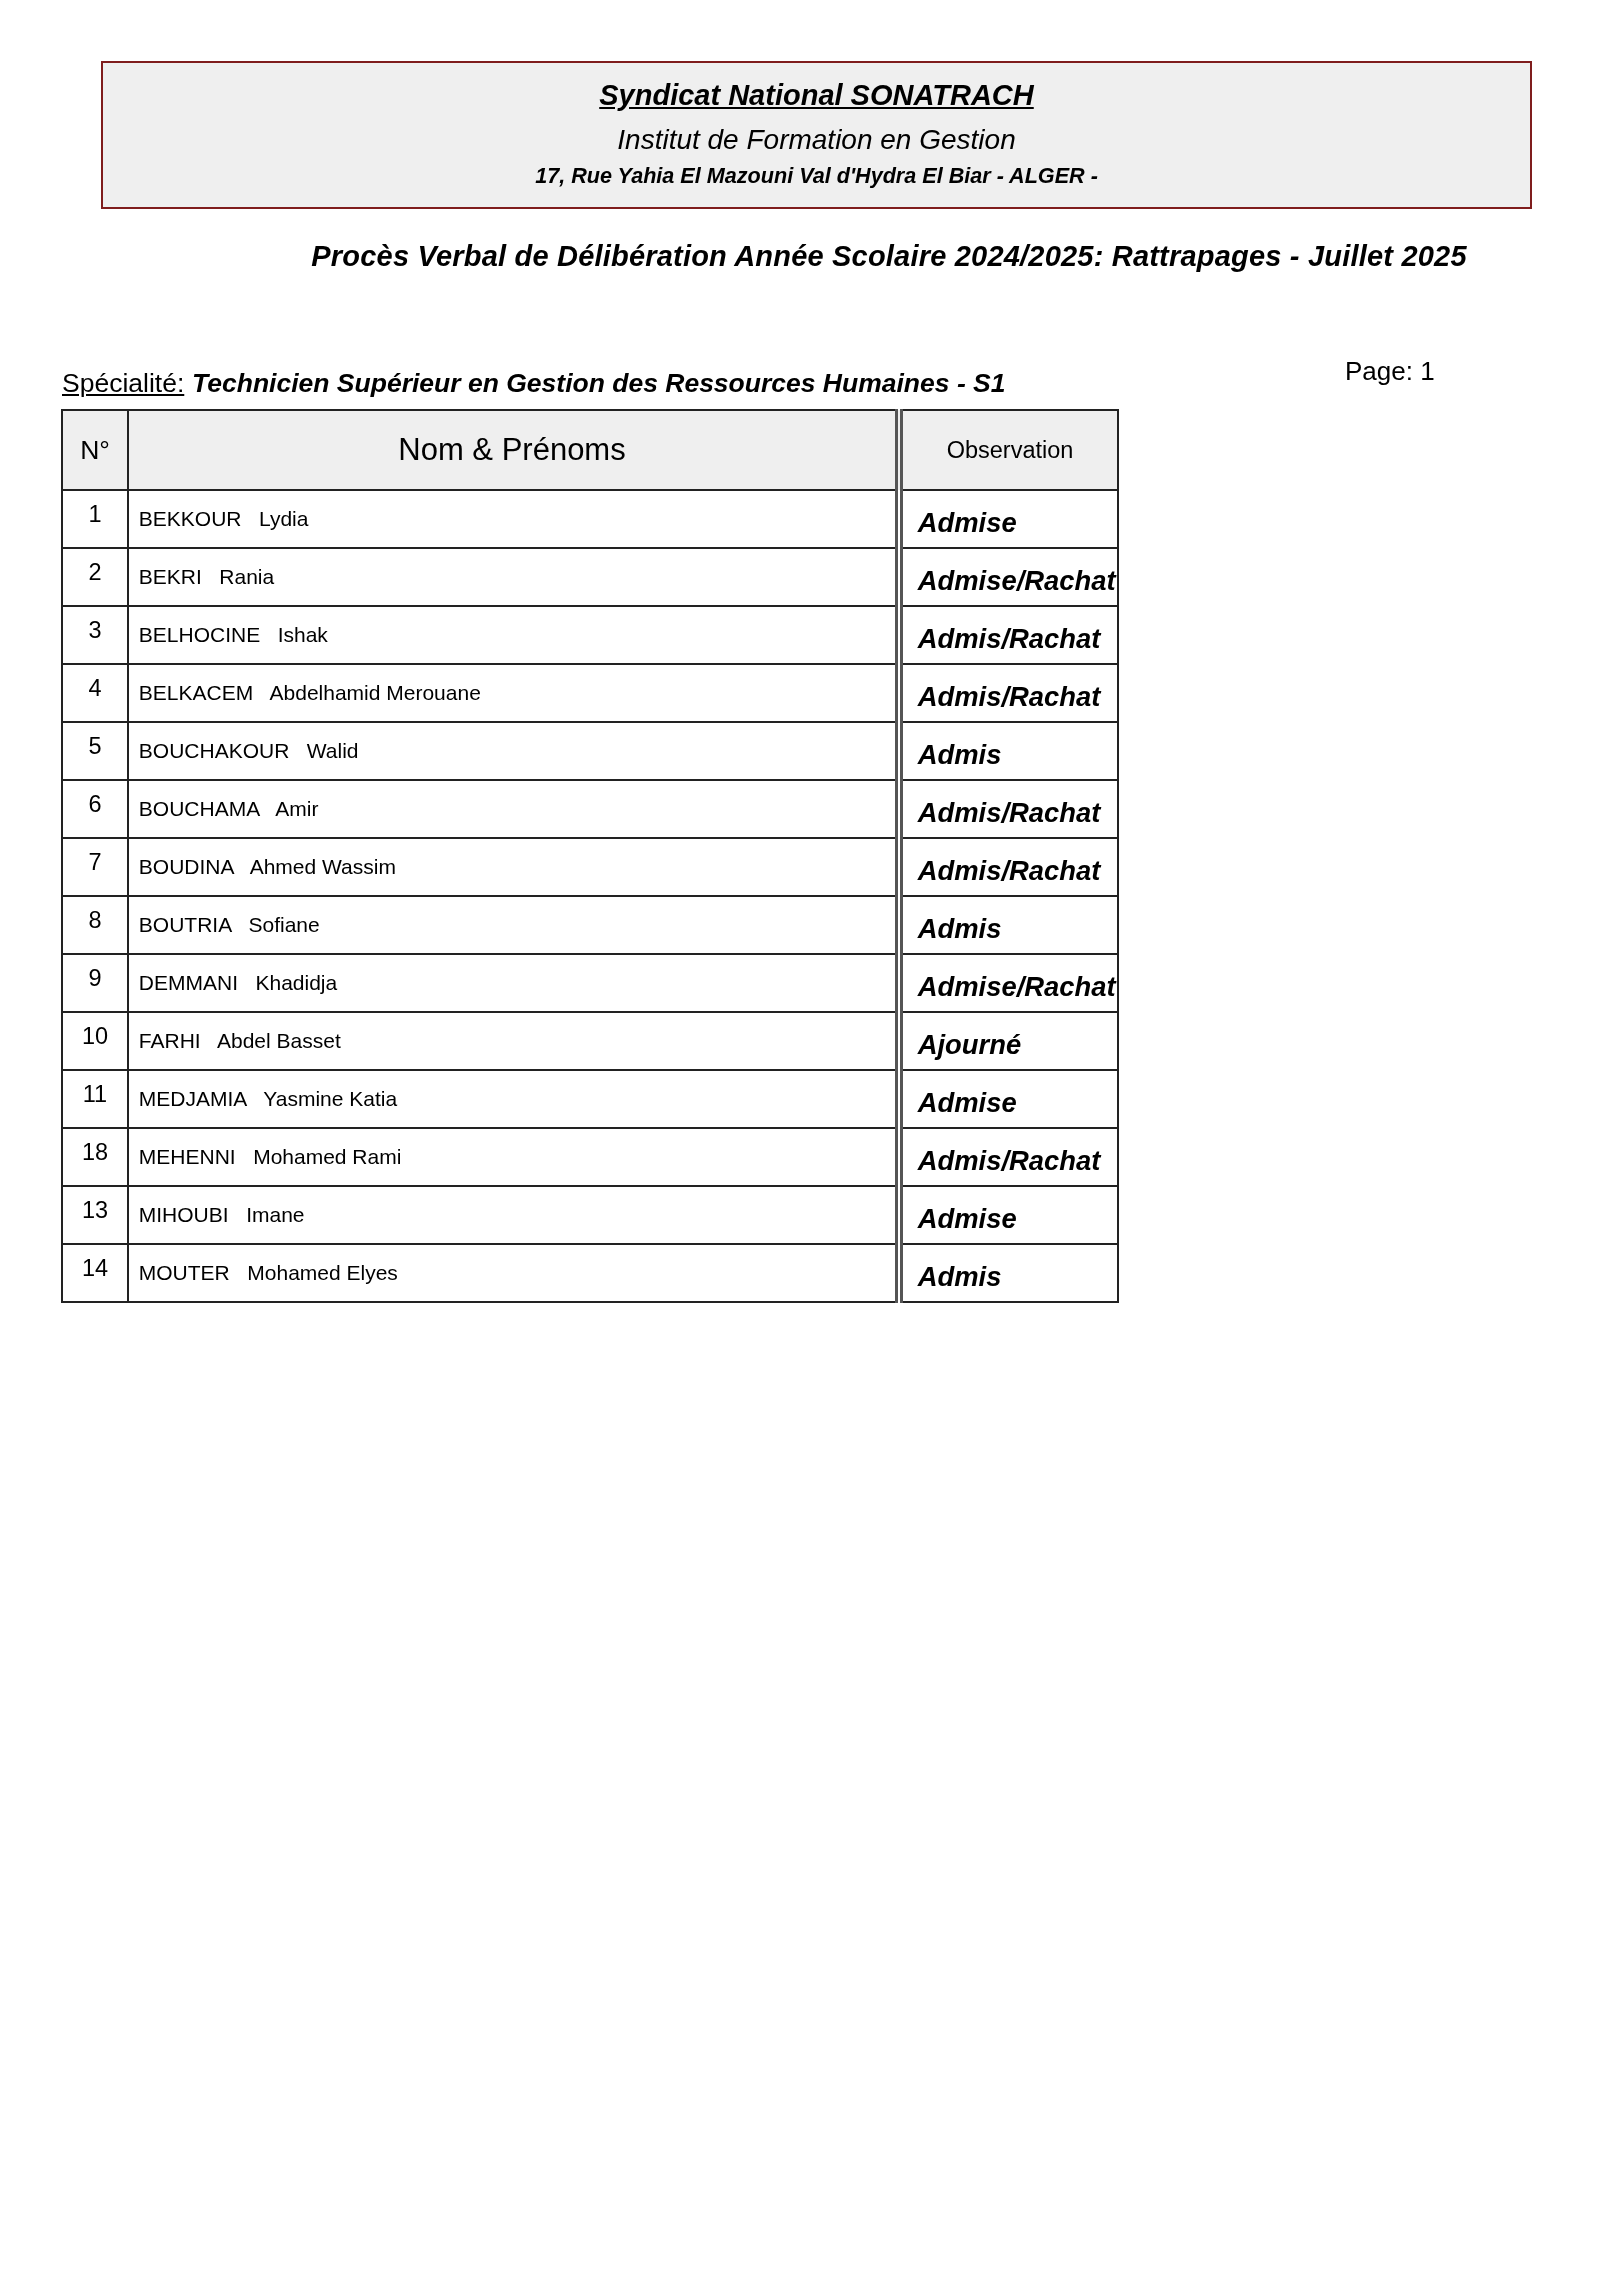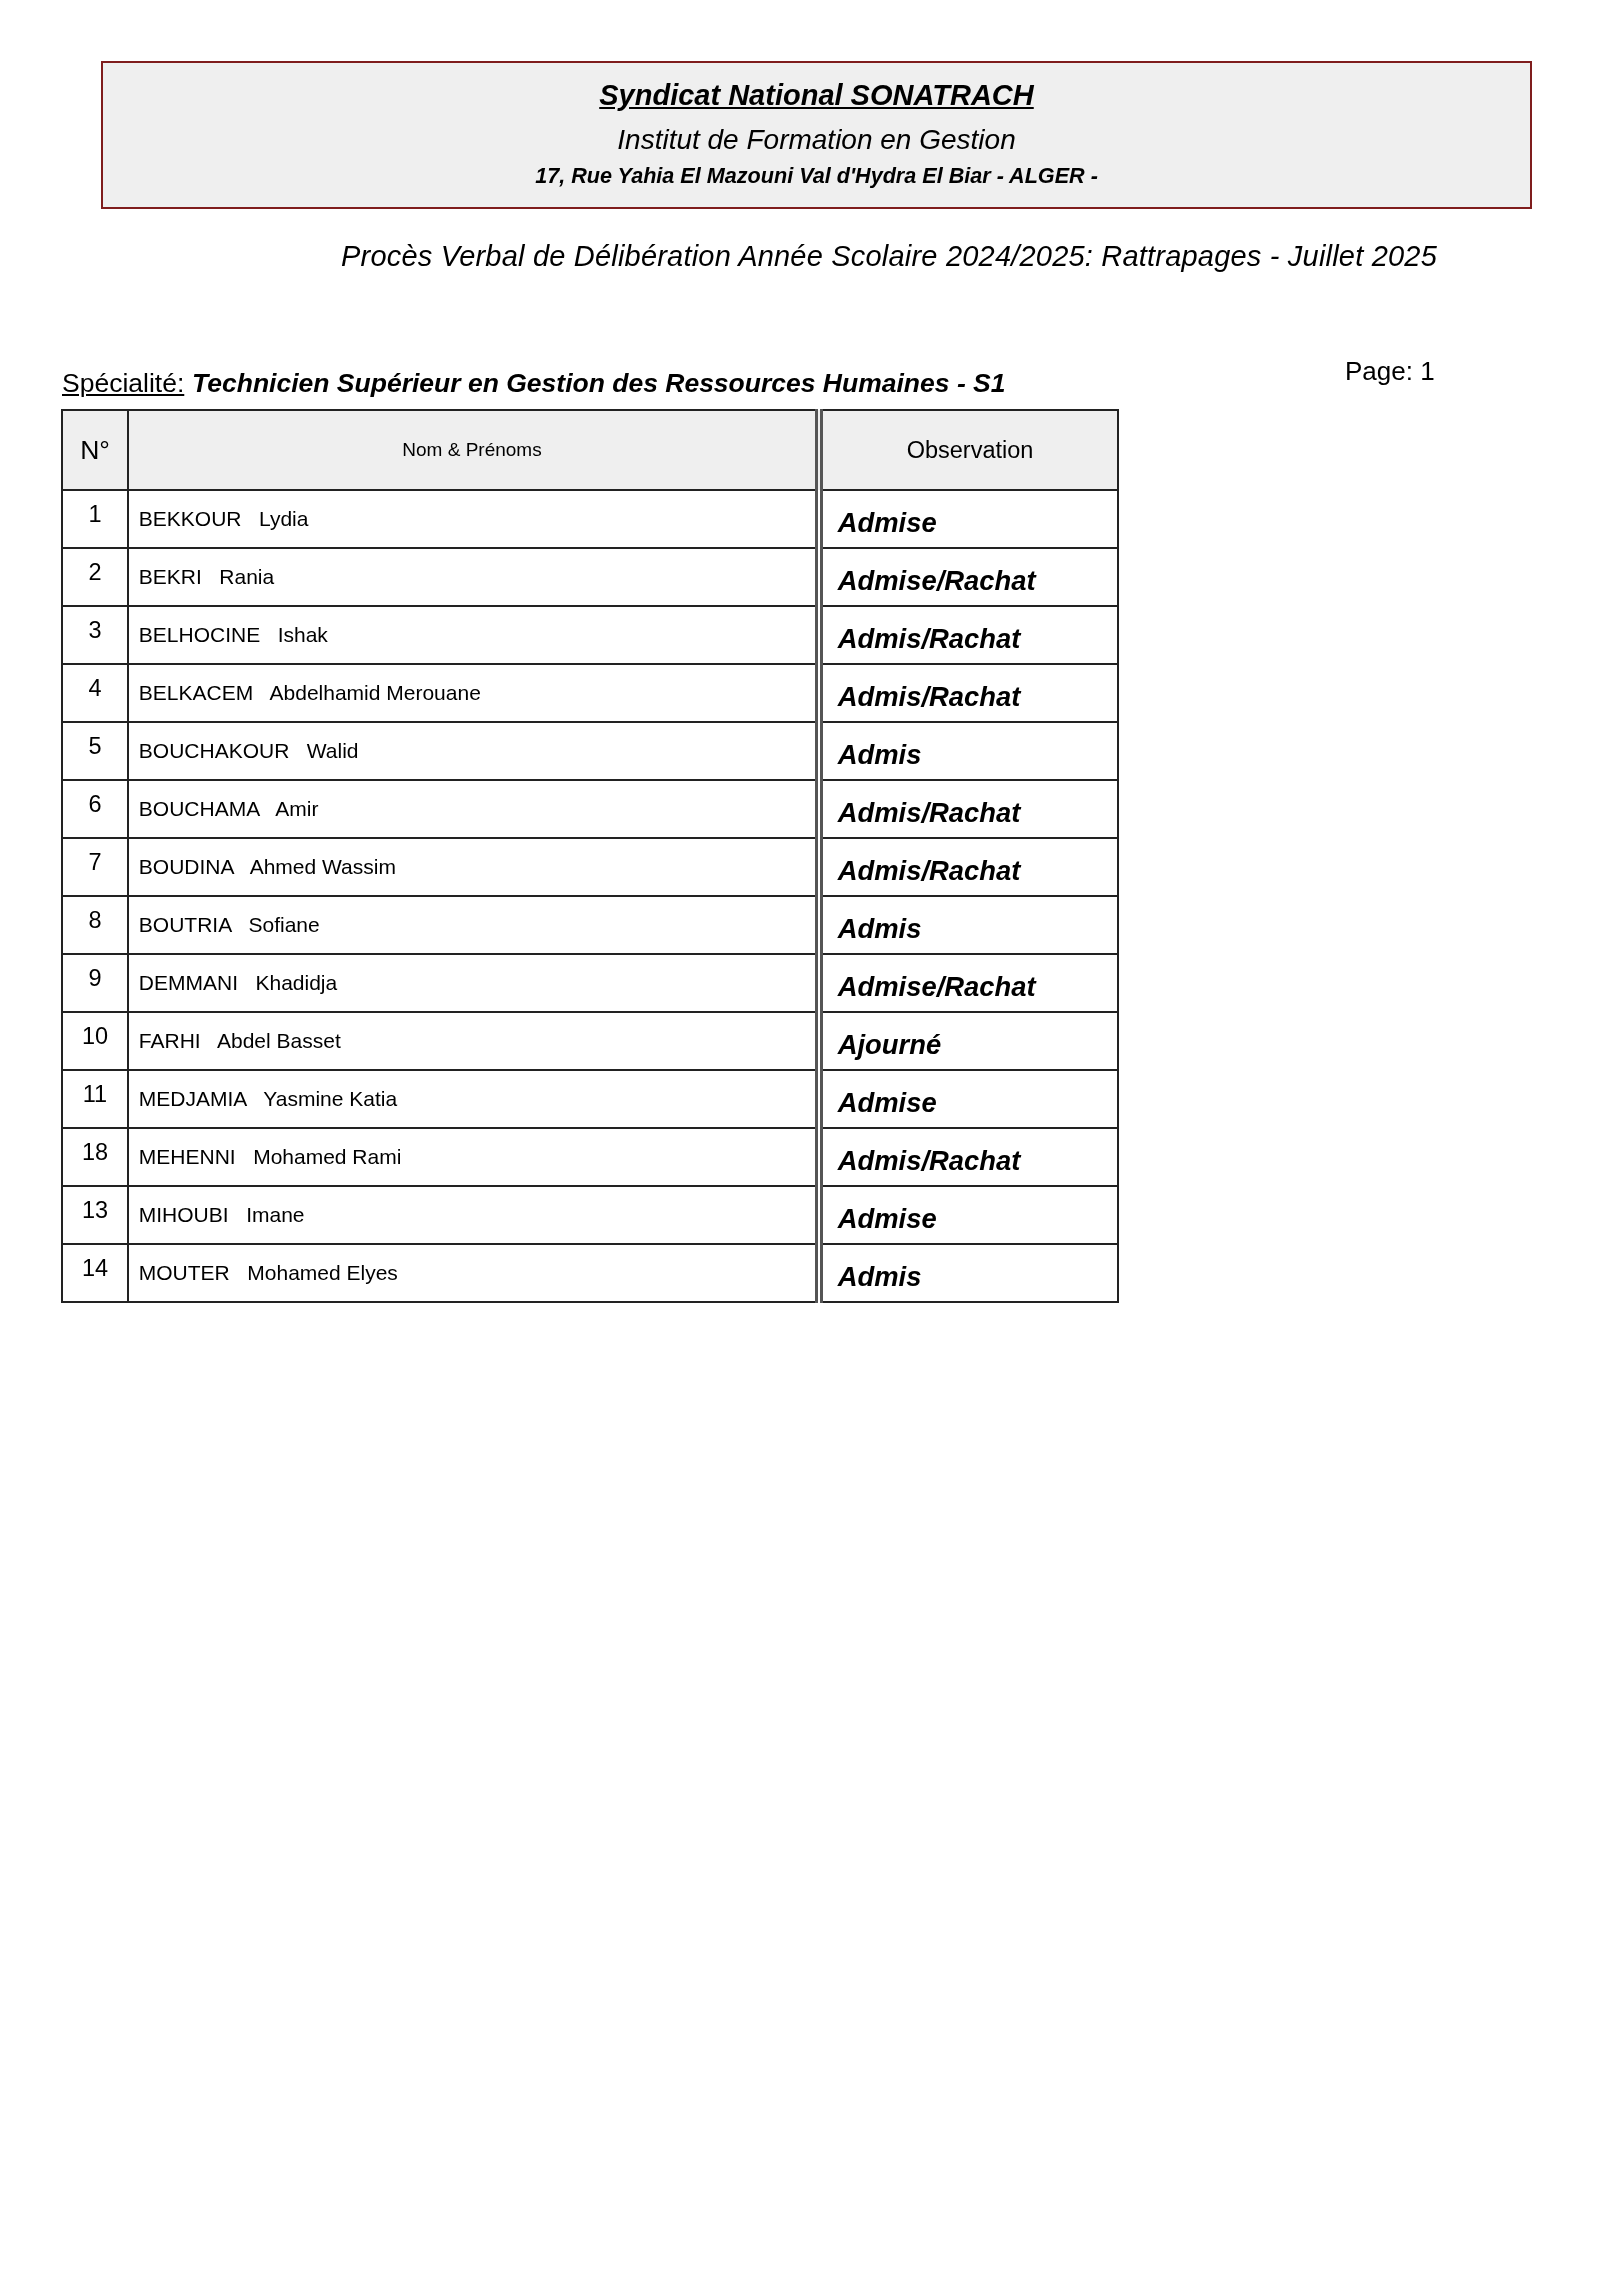--- a/index.html
+++ b/index.html
@@ -20,42 +20,42 @@
       position: absolute; left: 0; right: 0; top: 61px;
       font-size: 28px; font-style: italic;
     }
     .lh-addr {
       position: absolute; left: 0; right: 0; top: 100px;
       font-size: 21.6px; font-weight: bold; font-style: italic;
     }
     .doc-title {
       position: absolute; left: 0; right: 0; top: 240px; text-align: center;
       padding-left: 157px; box-sizing: border-box; width: 1621px;
-      font-size: 29px; font-weight: normal; font-style: italic; letter-spacing: 0.2px;
+      font-size: 29px; font-weight: bold; font-style: italic; letter-spacing: 0.2px;
     }
     .specialite {
       position: absolute; left: 62px; top: 368px; font-size: 26.5px; white-space: nowrap;
     }
     .specialite .lbl { text-decoration: underline; }
     .specialite .val { font-weight: bold; font-style: italic; margin-left: 7.8px; margin-top: 43px; }
     .page-num {
       position: absolute; left: 1345px; top: 356px; font-size: 26px; white-space: nowrap;
     }
     table.results {
       position: absolute; left: 61px; top: 409px; width: 1058px;
       border-collapse: collapse; table-layout: fixed;
     }
     table.results th, table.results td {
       border: 2px solid #222; padding: 0; box-sizing: border-box;
     }
     table.results th {
       background: #efefef; font-weight: normal; height: 80px; text-align: center;
     }
     th.c-num { width: 66px; font-size: 26.5px; }
-    th.c-name { width: 691px; font-size: 19px; }
+    th.c-name { width: 771px; font-size: 31px; }
     th.c-obs { font-size: 23.5px; }
     .sep { border-right: 8.8px double #555 !important; }
     table.results td { height: 58px; position: relative; }
     td.num { text-align: center; vertical-align: top; padding-top: 9.8px !important; font-size: 23.5px; }
     td.name { font-size: 21px; padding-left: 9.8px !important; white-space: pre; vertical-align: middle; }
     td.obs { font-size: 27.4px; font-weight: bold; font-style: italic; padding-left: 14.7px !important; padding-top: 7.8px !important; vertical-align: middle; }
   </style>
 </head>
 <body>
 

